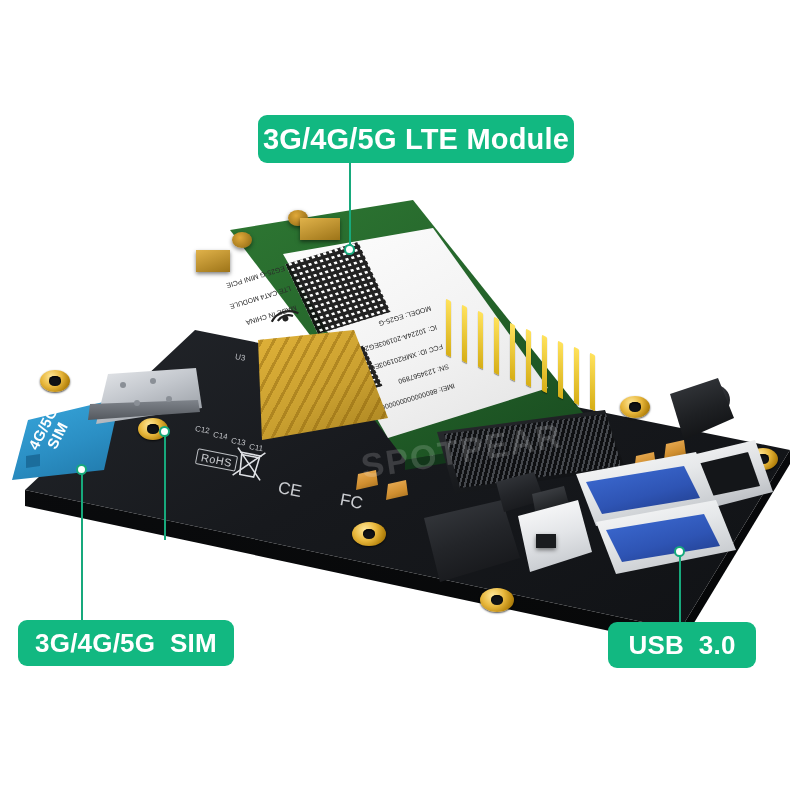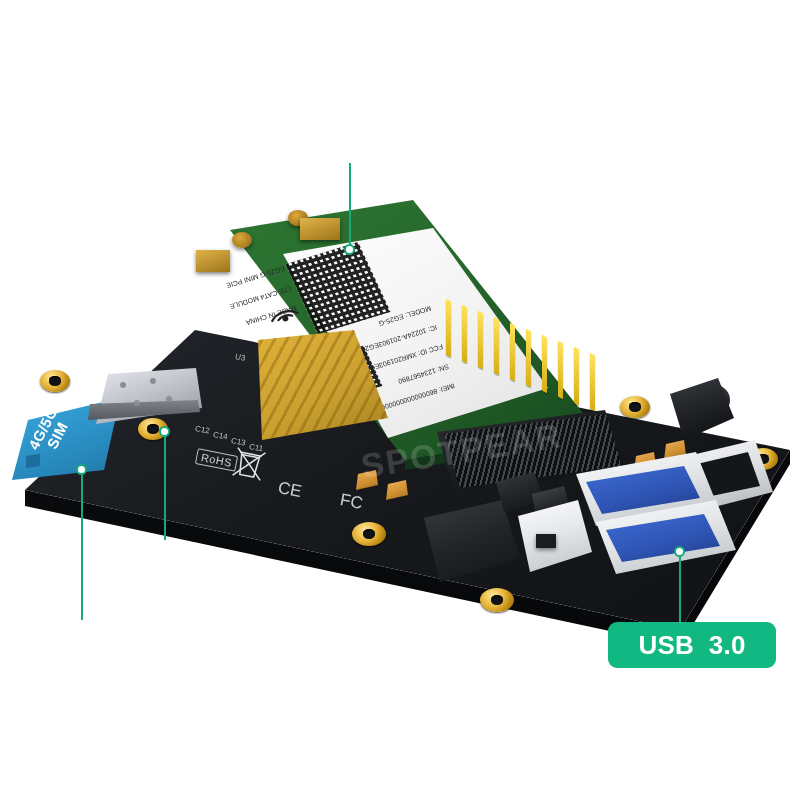--- a/index.html
+++ b/index.html
@@ -22,21 +22,21 @@
     border-radius:9px;
     font-weight:700;
     letter-spacing:.2px;
     white-space:pre;
     box-sizing:border-box;
     line-height:1;
   }
   #callout-module{left:258px;top:115px;width:316px;height:48px;font-size:29px;}
   #callout-simslot{left:140px;top:540px;width:145px;height:44px;font-size:25px;}
   #callout-sim{left:18px;top:620px;width:216px;height:46px;font-size:26px;}
-  #callout-usb{left:608px;top:622px;width:168px;height:46px;font-size:26px;}
+  #callout-usb{left:608px;top:622px;width:148px;height:46px;font-size:26px;}
 
   .leader{position:absolute;background:#17a97c;width:2px;}
   .leader-dot{
     position:absolute;width:11px;height:11px;border-radius:50%;
     border:2px solid #17a97c;background:#ffffff;box-sizing:border-box;
   }
 
   
   .board-top{
     position:absolute;left:20px;top:330px;width:770px;height:300px;
@@ -360,26 +360,28 @@
     <div class="usb-shell" style="left:556px;top:452px;width:160px;height:74px;clip-path:polygon(20px 22px,140px 0px,160px 50px,40px 74px);"></div>
     <div class="usb-blue" style="left:572px;top:466px;width:128px;height:48px;clip-path:polygon(14px 16px,112px 0px,128px 32px,30px 48px);"></div>
     <div class="usb-shell" style="left:576px;top:500px;width:160px;height:74px;clip-path:polygon(20px 22px,140px 0px,160px 50px,40px 74px);"></div>
     <div class="usb-blue" style="left:592px;top:514px;width:128px;height:48px;clip-path:polygon(14px 16px,112px 0px,128px 32px,30px 48px);"></div>
 
     <div class="watermark">SPOTPEAR</div>
   </div>
 
   <div class="layer">
 
+    <div class="callout" id="callout-module">3G/4G/5G LTE Module</div>
     <div class="leader" style="left:349px;top:163px;height:86px;"></div>
     <div class="leader-dot" style="left:344px;top:244px;"></div>
 
     <div class="leader" style="left:164px;top:432px;height:108px;"></div>
     <div class="leader-dot" style="left:159px;top:426px;"></div>
 
+    <div class="callout" id="callout-sim">3G/4G/5G  SIM</div>
     <div class="leader" style="left:81px;top:470px;height:150px;"></div>
     <div class="leader-dot" style="left:76px;top:464px;"></div>
 
     <div class="callout" id="callout-usb">USB  3.0</div>
     <div class="leader" style="left:679px;top:552px;height:70px;"></div>
     <div class="leader-dot" style="left:674px;top:546px;"></div>
   </div>
 
 </div>
 

